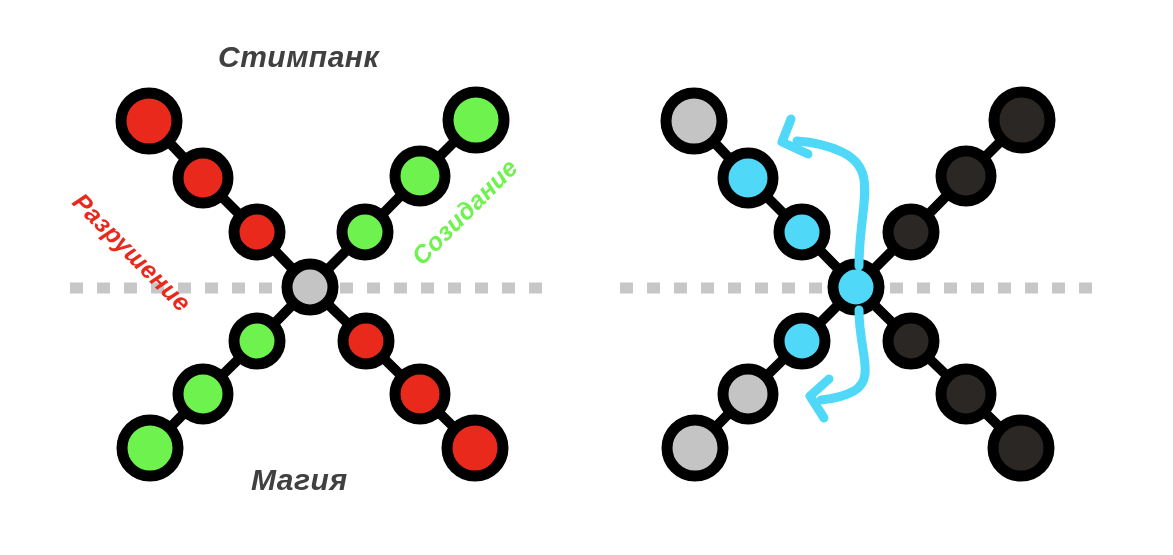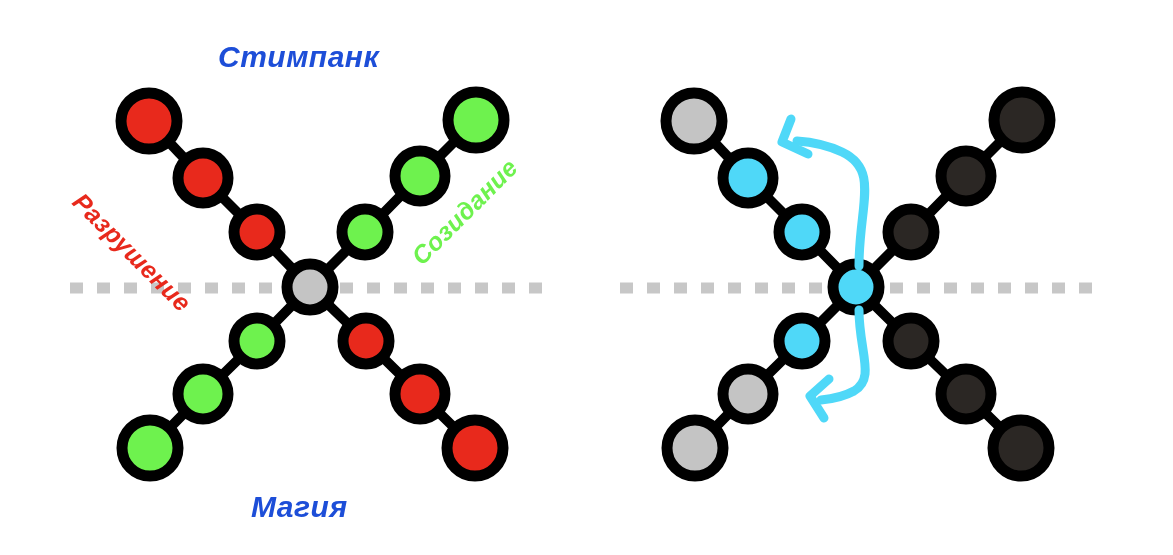--- a/index.html
+++ b/index.html
@@ -25,32 +25,32 @@
     width: 1173px;
     height: 555px;
     display: block;
   }
   .axis-label {
     position: absolute;
     font-family: "Liberation Sans", sans-serif;
     font-weight: bold;
     font-style: italic;
     white-space: nowrap;
-    color: #1d4ed8;
+    color: #404040;
     letter-spacing: 0.5px;
   }
   #label-steampunk {
     font-size: 30px;
     left: 218px;
     top: 40px;
   }
   #label-magic {
     font-size: 30px;
     left: 251px;
-    top: 490px;
+    top: 463px;
   }
   .diag-label {
     position: absolute;
     font-family: "Liberation Sans", sans-serif;
     font-weight: bold;
     font-style: italic;
     font-size: 25px;
     white-space: nowrap;
     letter-spacing: 0.3px;
   }

